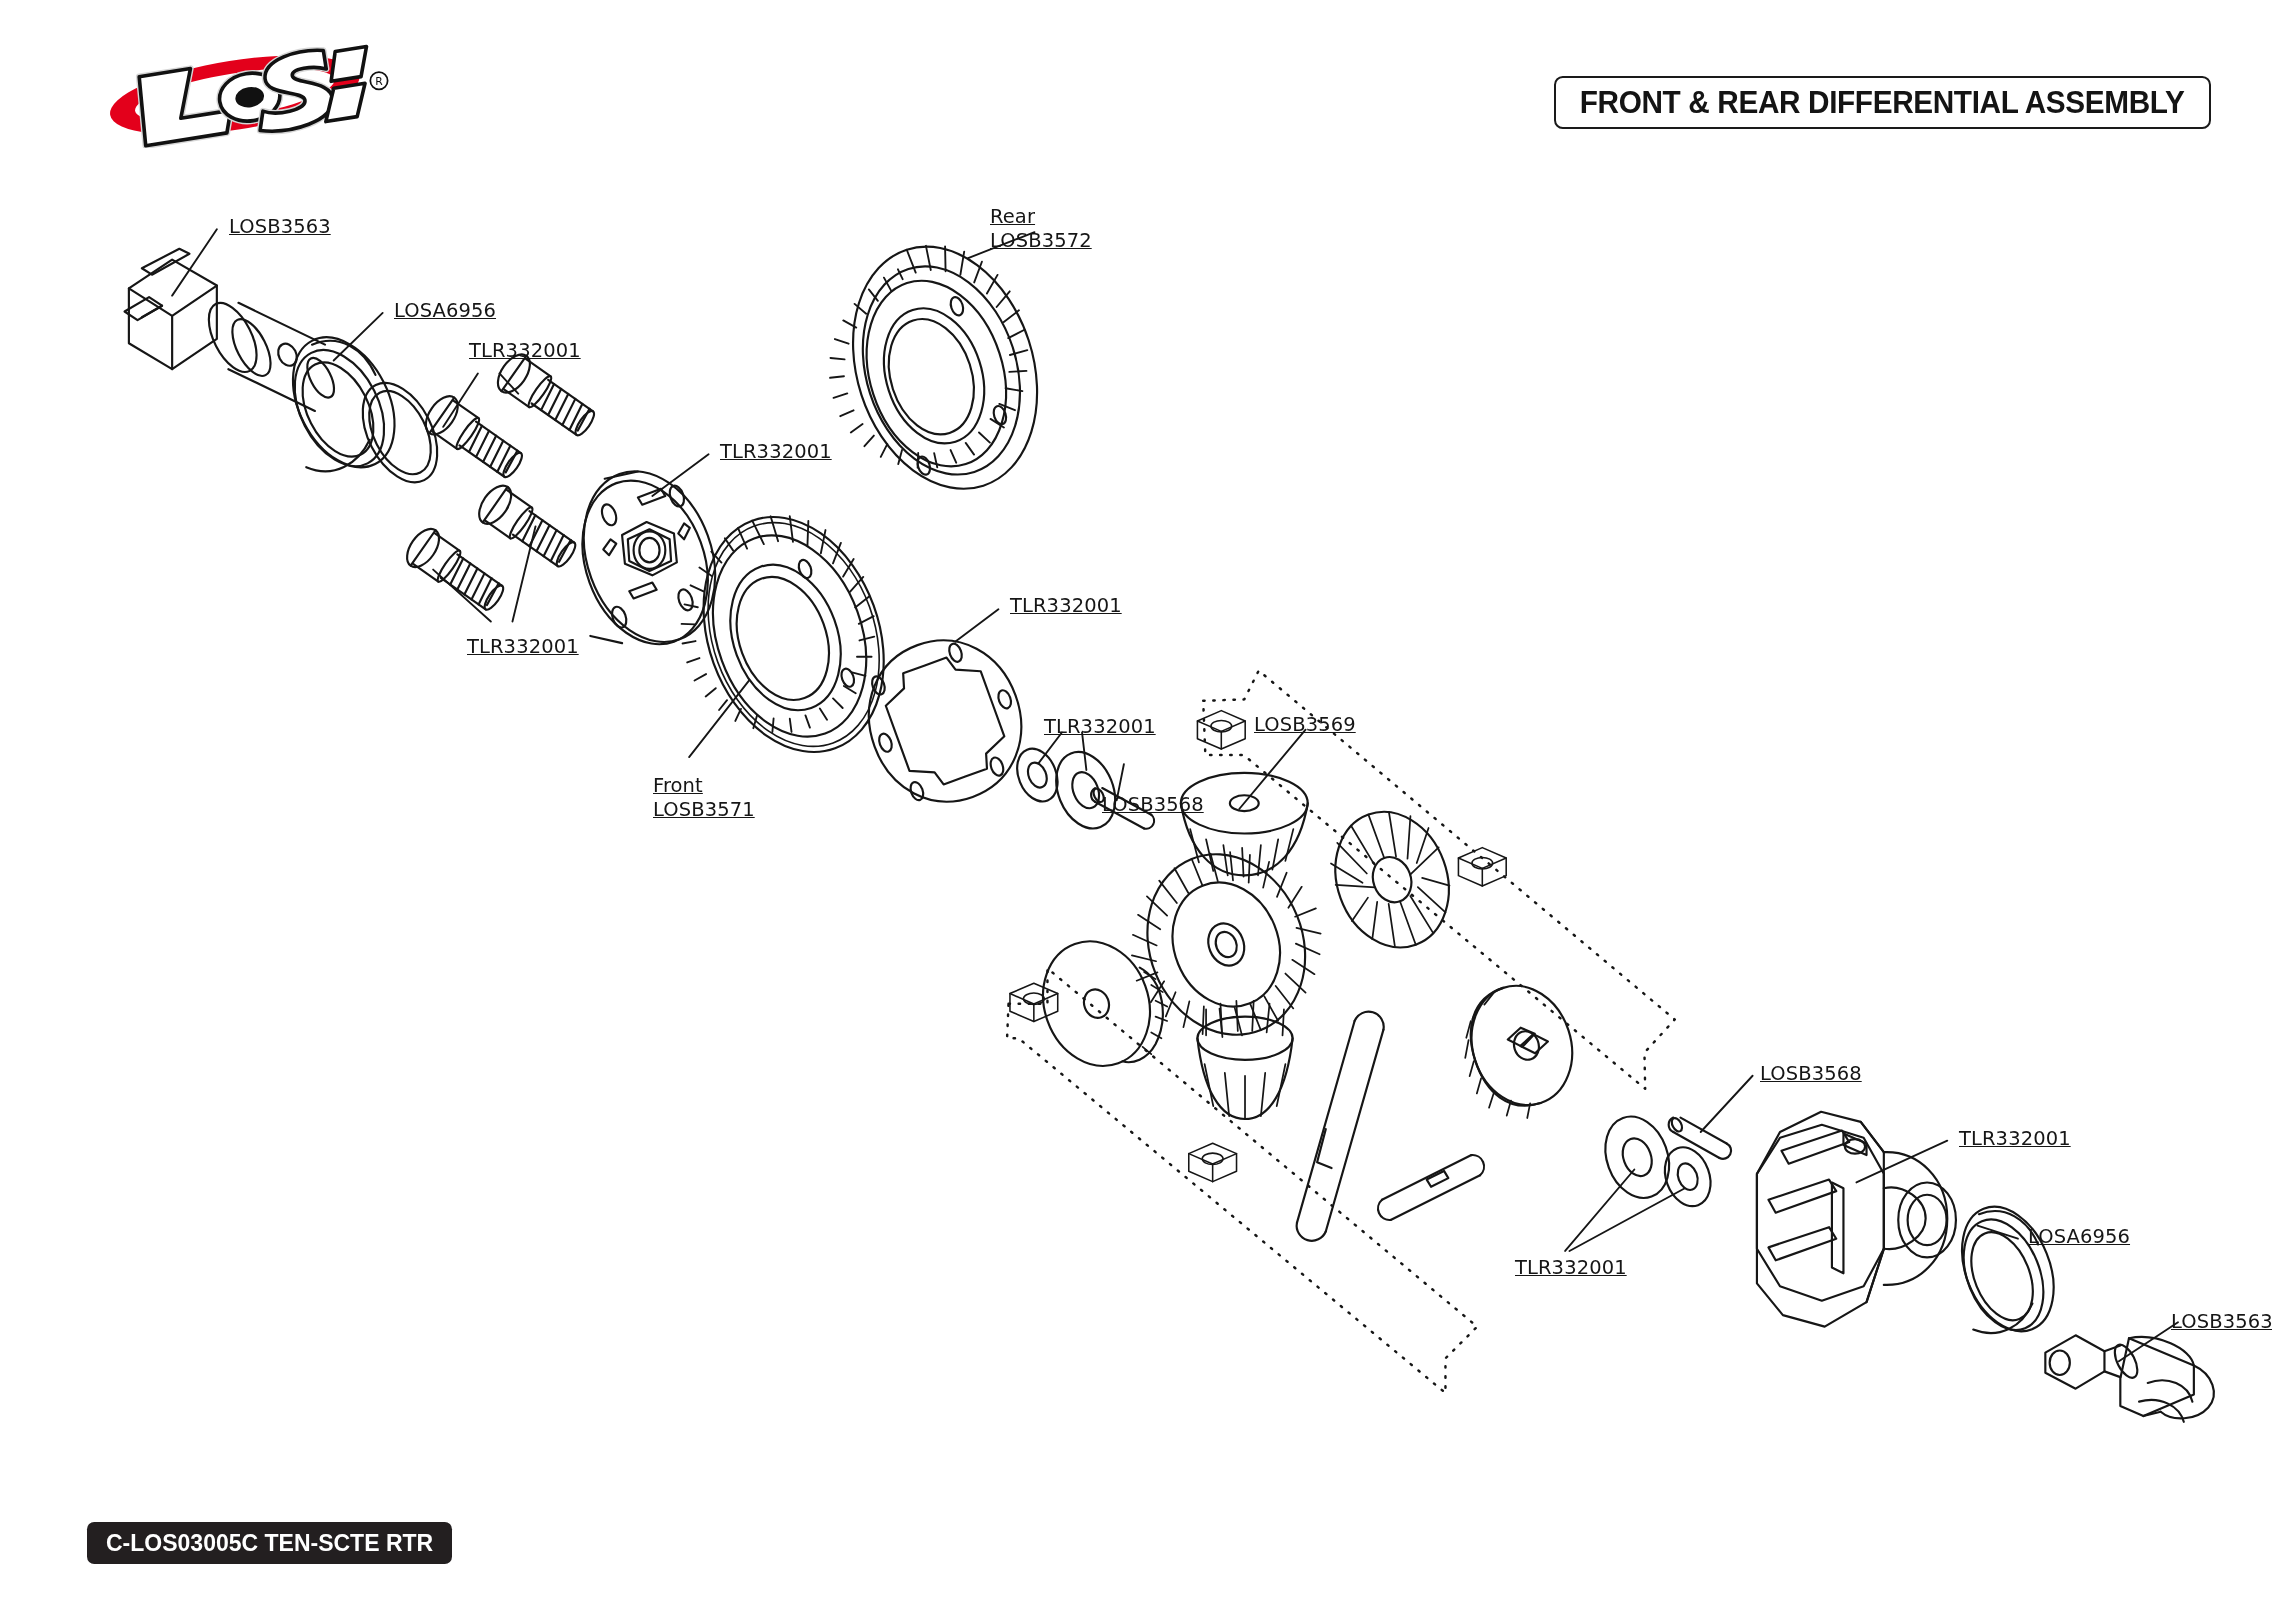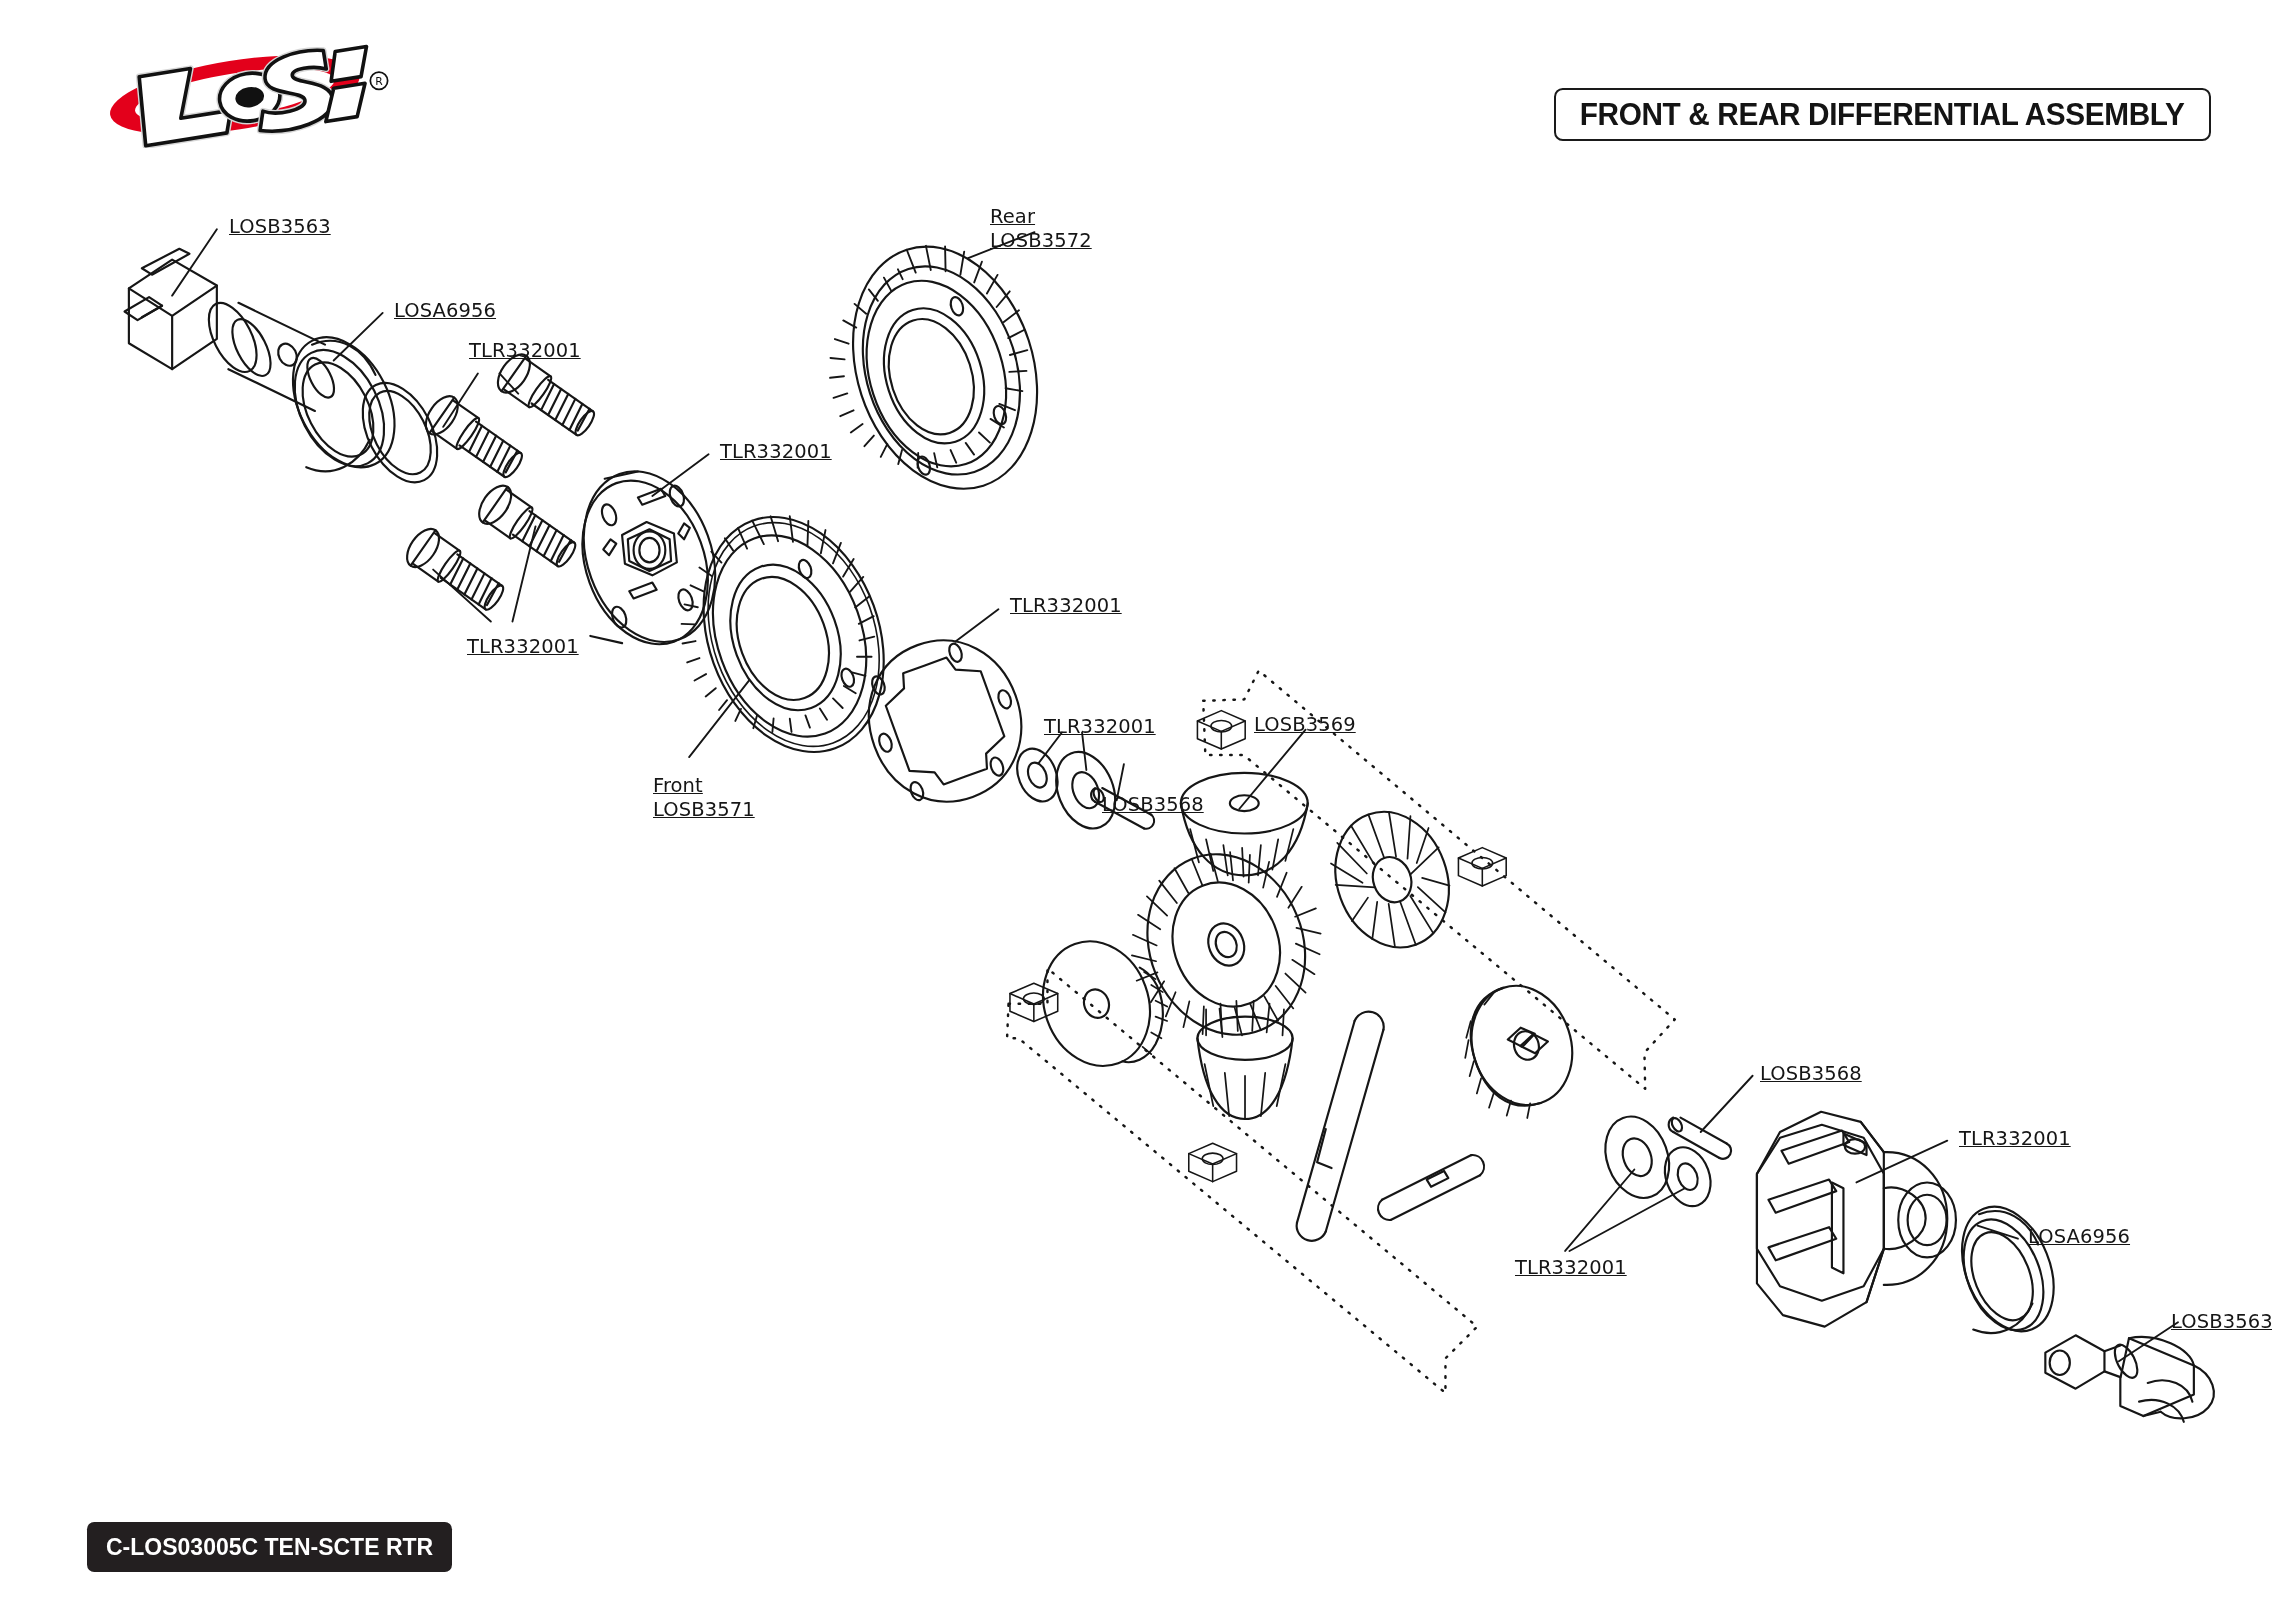--- a/index.html
+++ b/index.html
@@ -10,37 +10,37 @@
     -webkit-font-smoothing:antialiased;
     overflow:hidden;position:relative;
   }
   #sheet{position:absolute;left:0;top:0;width:2273px;height:1623px;background:#fff;}
 
   
   #logo{position:absolute;left:87px;top:43px;width:310px;height:105px;}
   #logo svg{display:block;width:310px;height:105px;}
 
   #title-box{
-    position:absolute;left:1554px;top:88px;
+    position:absolute;left:1554px;top:76px;
     width:653px;height:49px;
     border:2.2px solid #1a1a1a;border-radius:8.7px;
     background:#fff;
     display:flex;align-items:center;justify-content:center;
   }
   #title-box .t{
     font-family:"Liberation Sans", sans-serif;
     font-weight:bold;font-size:32px;letter-spacing:-0.4px;
     color:#141414;white-space:nowrap;
     transform:scaleX(0.93);transform-origin:center;
   }
 
   
   #footer-box{
     position:absolute;left:87px;top:1522px;
-    height:50px;padding:0 19px;
+    height:42px;padding:0 19px;
     background:#231f20;border-radius:7.2px;
     display:flex;align-items:center;
   }
   #footer-box .t{
     font-family:"Liberation Sans", sans-serif;
     font-weight:bold;font-size:23px;color:#ffffff;white-space:nowrap;
   }
 
   
   #art{position:absolute;left:0;top:0;width:2273px;height:1623px;}

